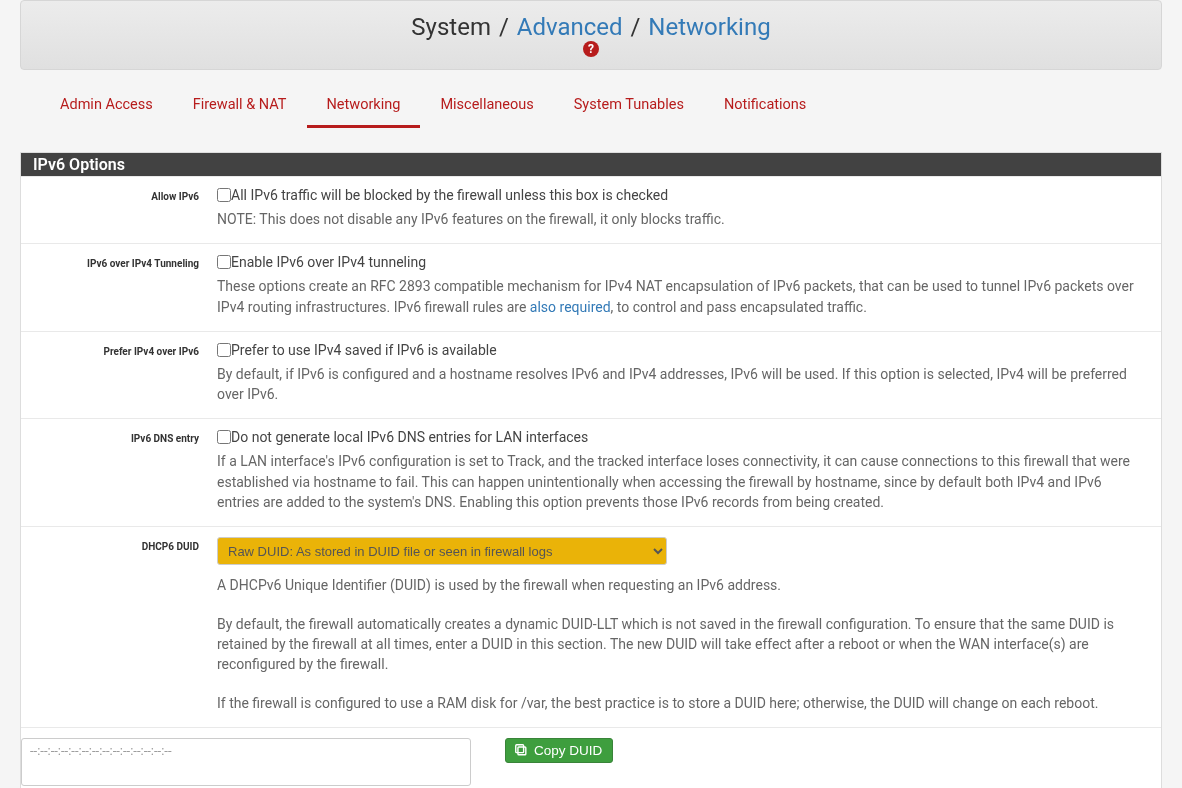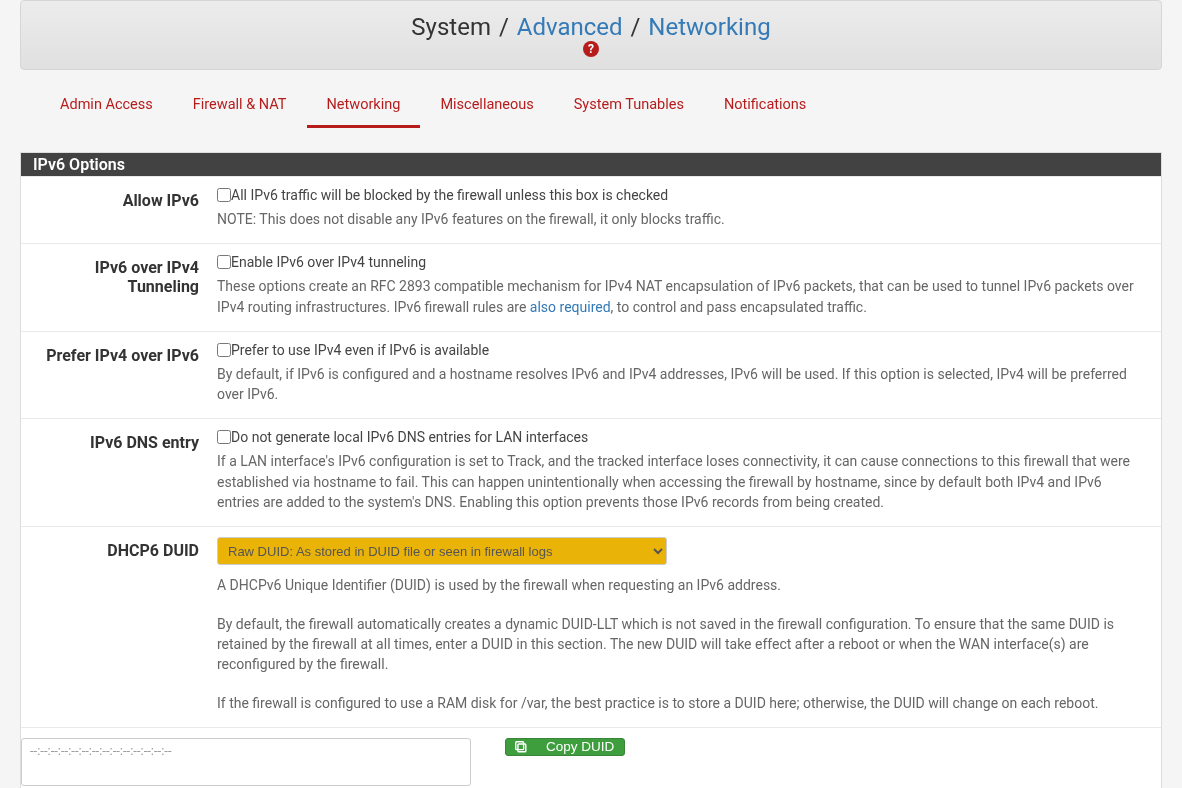--- a/index.html
+++ b/index.html
@@ -86,21 +86,21 @@
     padding: 10px 0 14px 0;
   }
   .form-row:first-of-type { border-top: none; }
   .form-label {
     width: 196px;
     min-width: 196px;
     text-align: right;
     padding: 4px 18px 0 10px;
     font-weight: 700;
     color: #333;
-    font-size: 16px;
+    font-size: 10px;
   }
   .form-content {
     flex: 1;
     padding-right: 18px;
     color: #444;
   }
   .check-line {
     display: flex;
     align-items: center;
     gap: 0;
@@ -148,23 +148,23 @@
   .copy-btn {
     background: #449d44;
     background: #3e9e3e;
     border: 1px solid #398439;
     color: #fff;
     border-radius: 3px;
     padding: 4px 10px 4px 8px;
     font-size: 13.5px;
     display: inline-flex;
     align-items: center;
-    gap: 18px;
-    cursor: pointer;
-    height: 18px;
+    gap: 6px;
+    cursor: pointer;
+    height: 25px;
   }
   .copy-icon {
     width: 14px; height: 14px;
     fill: none;
     stroke: #fff;
     stroke-width: 1.6;
   }
 </style>
 </head>
 <body>
@@ -215,21 +215,21 @@
           <span>These options create an RFC 2893 compatible mechanism for IPv4 NAT encapsulation of IPv6 packets, that can be used to tunnel IPv6 packets over IPv4 routing infrastructures. IPv6 firewall rules are </span><a href="#">also required</a><span>, to control and pass encapsulated traffic.</span>
         </div>
       </div>
     </div>
 
     <div class="form-row">
       <div class="form-label">Prefer IPv4 over IPv6</div>
       <div class="form-content">
         <label class="check-line">
           <input type="checkbox" style="">
-          <span>Prefer to use IPv4 even if IPv6 is available</span>
+          <span>Prefer to use IPv4 saved if IPv6 is available</span>
         </label>
         <div class="help-text">By default, if IPv6 is configured and a hostname resolves IPv6 and IPv4 addresses, IPv6 will be used. If this option is selected, IPv4 will be preferred over IPv6.</div>
       </div>
     </div>
 
     <div class="form-row">
       <div class="form-label">IPv6 DNS entry</div>
       <div class="form-content">
         <label class="check-line">
           <input type="checkbox" style="">

